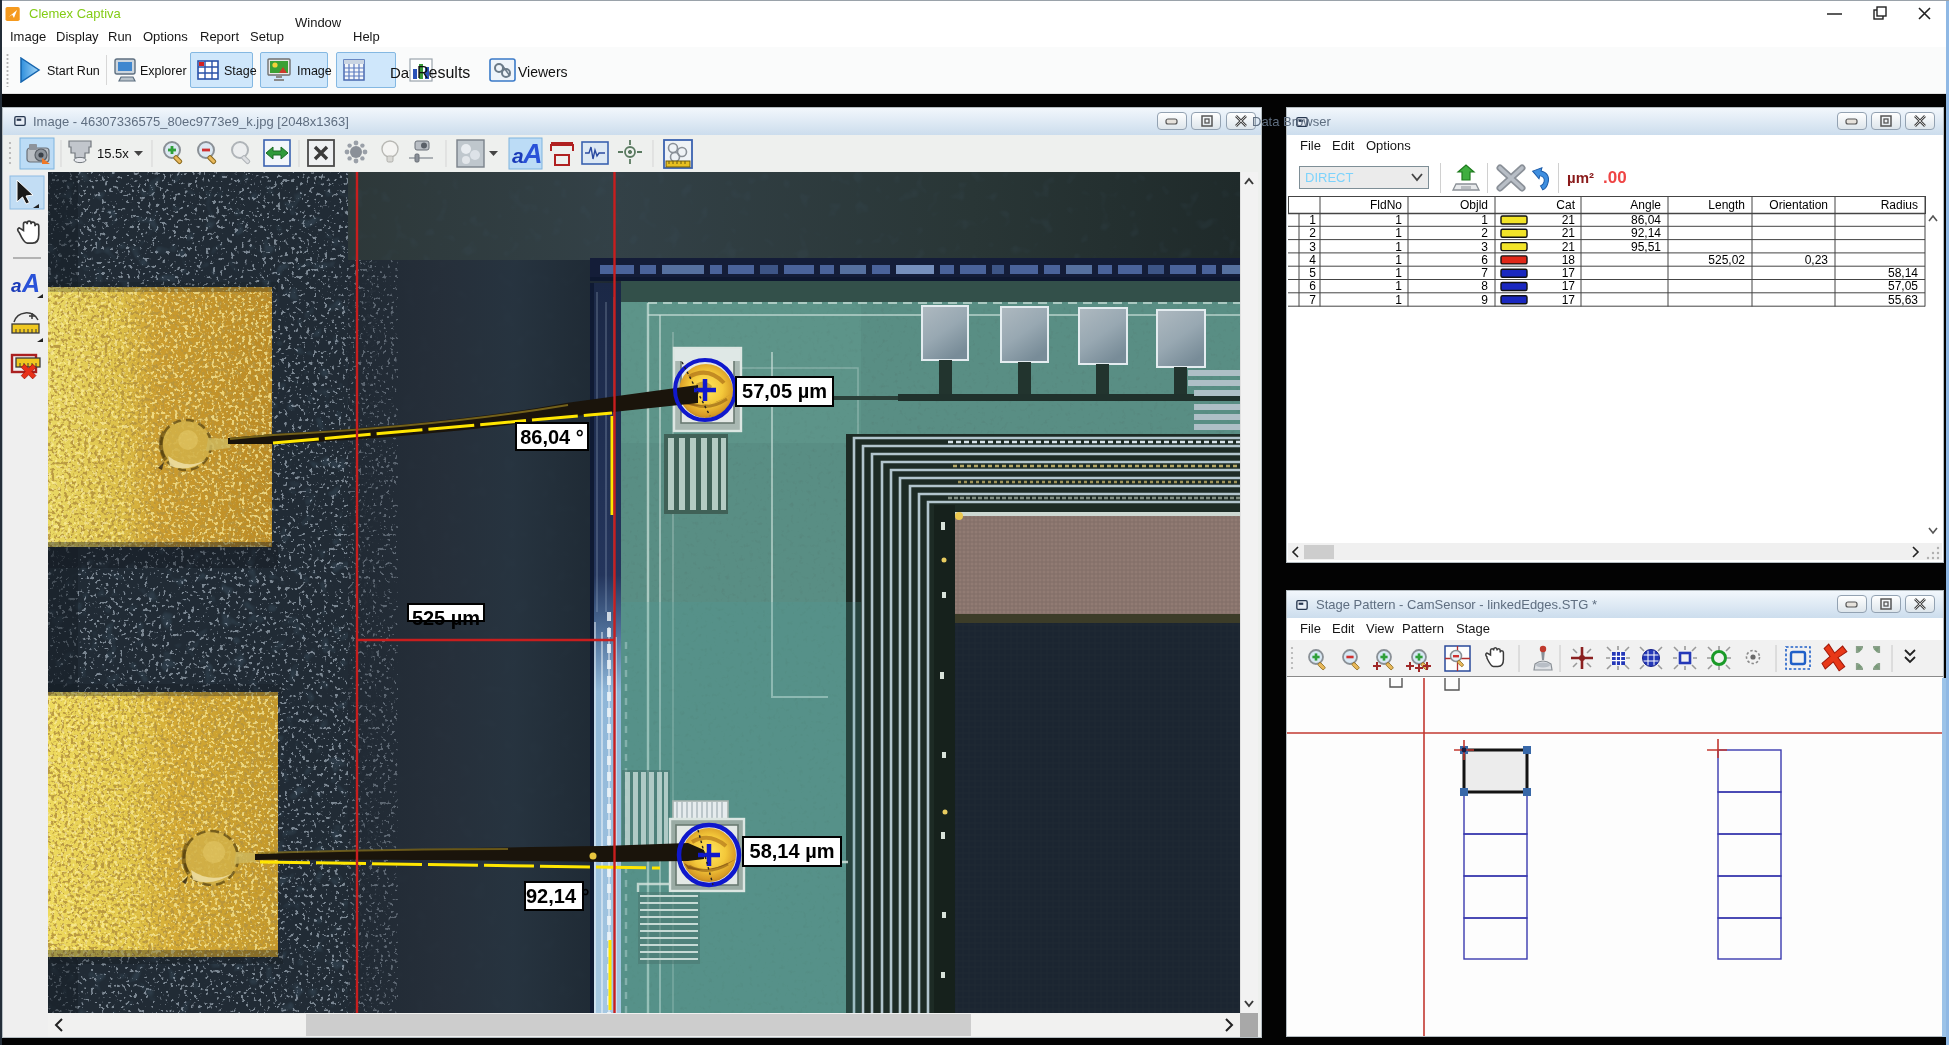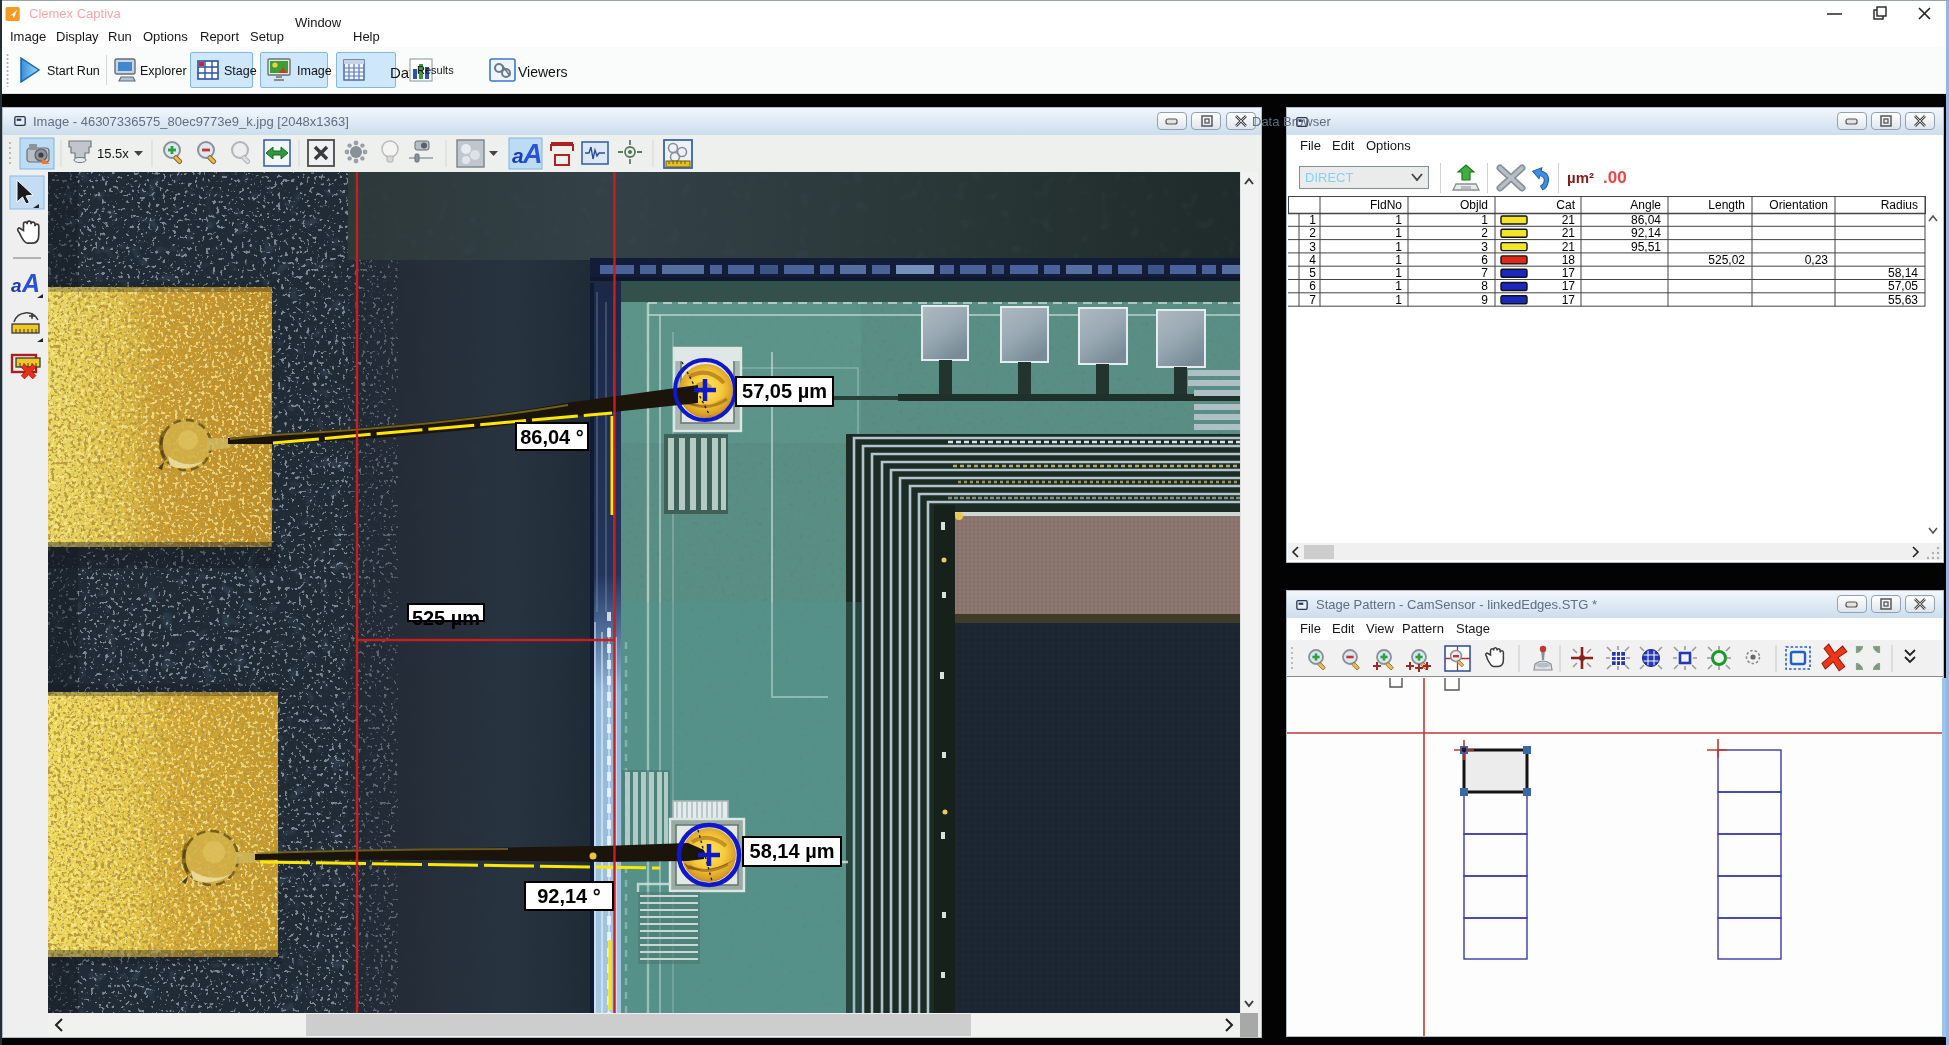--- a/index.html
+++ b/index.html
@@ -15,21 +15,21 @@
 </head>
 <body>
 
 <div class="abs" style="left:0;top:0;width:1949px;height:1px;background:#9aa2aa;z-index:50"></div>
 <div class="abs" style="left:0;top:0;width:2px;height:1045px;background:#232d38;z-index:50"></div>
 <div class="abs" style="left:0;top:0;width:1949px;height:27px;background:#fff"></div>
 <svg class="abs" style="left:5px;top:6px" width="17" height="16" viewBox="0 0 18 18">
  <rect x="0" y="1" width="16" height="16" rx="2" fill="#f59a1e"></rect>
  <path d="M3.5 12.5 L13 4.5 L9.5 13.5 L7.6 9.8 Z" fill="#fff"></path>
 </svg>
-<div class="abs" style="left:29px;top:6px;font-size:13px;color:#fca5a5">Clemex Captiva</div>
+<div class="abs" style="left:29px;top:6px;font-size:13px;color:#84cc16">Clemex Captiva</div>
 <svg class="abs" style="left:1820px;top:0" width="125" height="27" viewBox="0 0 125 27">
  <path d="M7 14 H22" stroke="#333" stroke-width="1.6"></path>
  <rect x="54" y="10" width="9" height="9" fill="none" stroke="#222" stroke-width="1.4"></rect>
  <rect x="57" y="7" width="9" height="9" fill="#fff" stroke="#222" stroke-width="1.4"></rect>
  <path d="M99 8 L110 19 M110 8 L99 19" stroke="#222" stroke-width="1.6"></path>
 </svg>
 
 <div class="abs" style="left:0;top:27px;width:1949px;height:20px;background:#fff"></div>
 <div class="abs menu" style="left:10px;top:29px">Image</div>
 <div class="abs menu" style="left:56px;top:29px">Display</div>
@@ -87,21 +87,21 @@
  <path d="M2 10 H22 M2 14 H22 M2 18 H22 M7 6 V22 M12 6 V22 M17 6 V22" stroke="#5a7ac0" stroke-width="1.2"></path>
 </svg>
 <div class="abs t12" style="left:390px;top:64px;font-size:15px">Data</div>
 
 <svg class="abs" style="left:408px;top:57px" width="26" height="26" viewBox="0 0 26 26">
  <rect x="2" y="2" width="22" height="22" fill="#fff" stroke="#9aa4ac" stroke-width="1.2"></rect>
  <rect x="5" y="12" width="4" height="10" fill="#2a52b8"></rect>
  <rect x="11" y="7" width="4" height="15" fill="#3a9a3a"></rect>
  <rect x="17" y="10" width="4" height="12" fill="#2a52b8"></rect>
 </svg>
-<div class="abs t12" style="left:417px;top:64px;font-size:11px">Results</div>
+<div class="abs t12" style="left:417px;top:64px;font-size:16px">Results</div>
 
 <svg class="abs" style="left:489px;top:57px" width="27" height="26" viewBox="0 0 27 26">
  <rect x="1" y="2" width="25" height="22" rx="2" fill="#eef4fa" stroke="#3a7ac8" stroke-width="1.6"></rect>
  <circle cx="10" cy="11" r="4" fill="none" stroke="#6a7a88" stroke-width="2"></circle>
  <circle cx="17" cy="16" r="4" fill="none" stroke="#6a7a88" stroke-width="2"></circle>
  <path d="M13 8 L21 19" stroke="#6a7a88" stroke-width="1.6"></path>
 </svg>
 <div class="abs t12" style="left:518px;top:64px;font-size:14px">Viewers</div>
 
 <div class="abs" style="left:0;top:95px;width:1949px;height:950px;background:#030303"></div>
@@ -601,21 +601,21 @@
  <path d="M634 190 L662 244" stroke="#222" stroke-width="1.4" stroke-dasharray="2.5 3"></path>
  <circle cx="661" cy="683" r="30" stroke-width="4.5"></circle>
  <path d="M661 672 V694 M650 683 H672" stroke-width="4.5"></path>
  <path d="M650 658 L665 713" stroke="#222" stroke-width="1.4" stroke-dasharray="2.5 3"></path>
 </g>
 </svg>
 
 <div class="lbl" style="left:467px;top:250px;width:74px;height:29px">86,04 °</div>
 <div class="lbl" style="left:687px;top:204px;width:99px;height:31px">57,05 µm</div>
 <div class="lbl" style="left:359px;top:431px;width:78px;height:19px">525 µm</div>
-<div class="lbl" style="left:476px;top:709px;width:90px;height:30px">92,14 °</div>
+<div class="lbl" style="left:476px;top:709px;width:60px;height:30px">92,14 °</div>
 <div class="lbl" style="left:694px;top:664px;width:100px;height:31px">58,14 µm</div>
 </div>
 
 <div class="abs" style="left:1240px;top:172px;width:18px;height:841px;background:#f2f2f2;border-left:1px solid #e2e2e2"></div>
 <svg class="abs" style="left:1240px;top:172px" width="18" height="20" viewBox="0 0 18 20">
     <path d="M5 12 L9 7 L13 12" fill="none" stroke="#3a3a3a" stroke-width="2"></path>
   </svg>
 <svg class="abs" style="left:1240px;top:993px" width="18" height="20" viewBox="0 0 18 20">
     <path d="M5 8 L9 13 L13 8" fill="none" stroke="#3a3a3a" stroke-width="2"></path>
   </svg>

